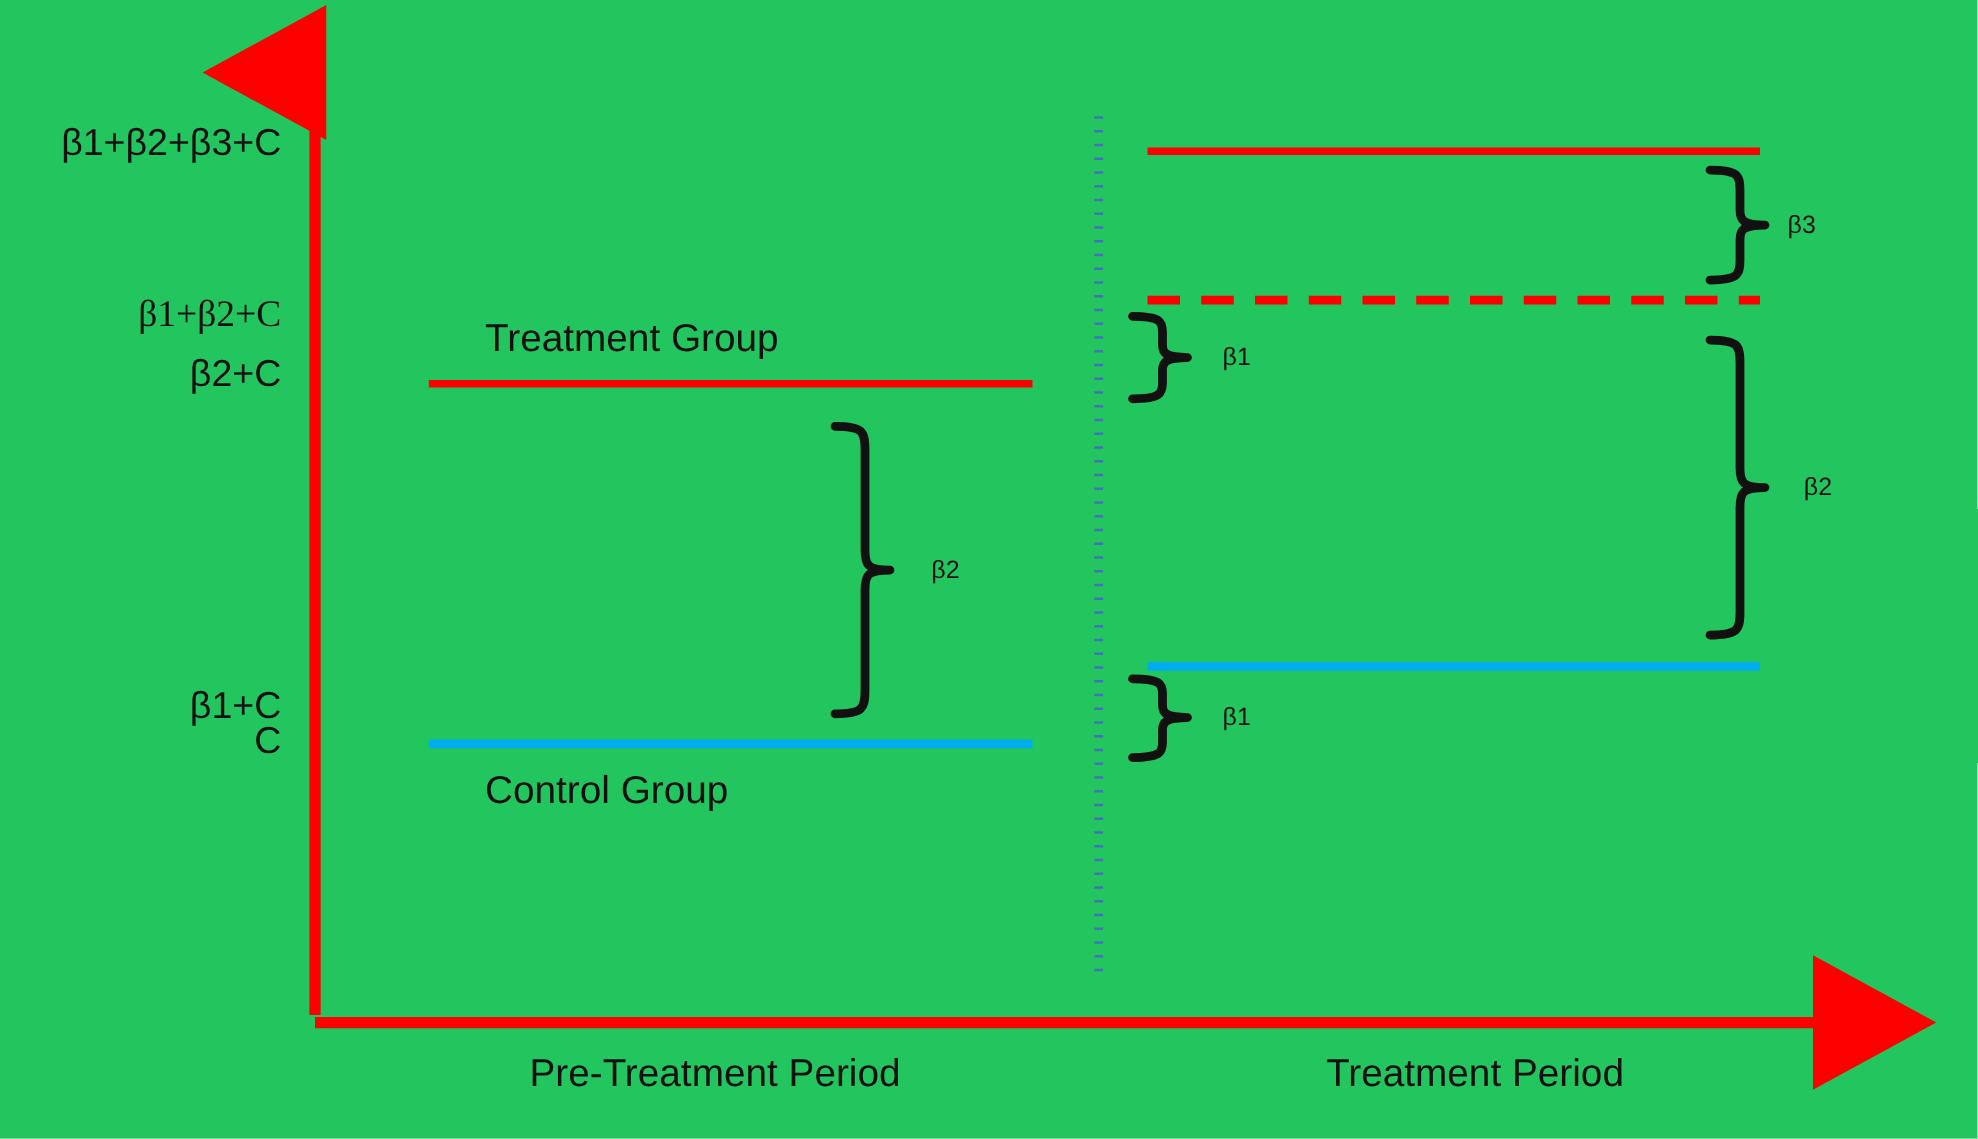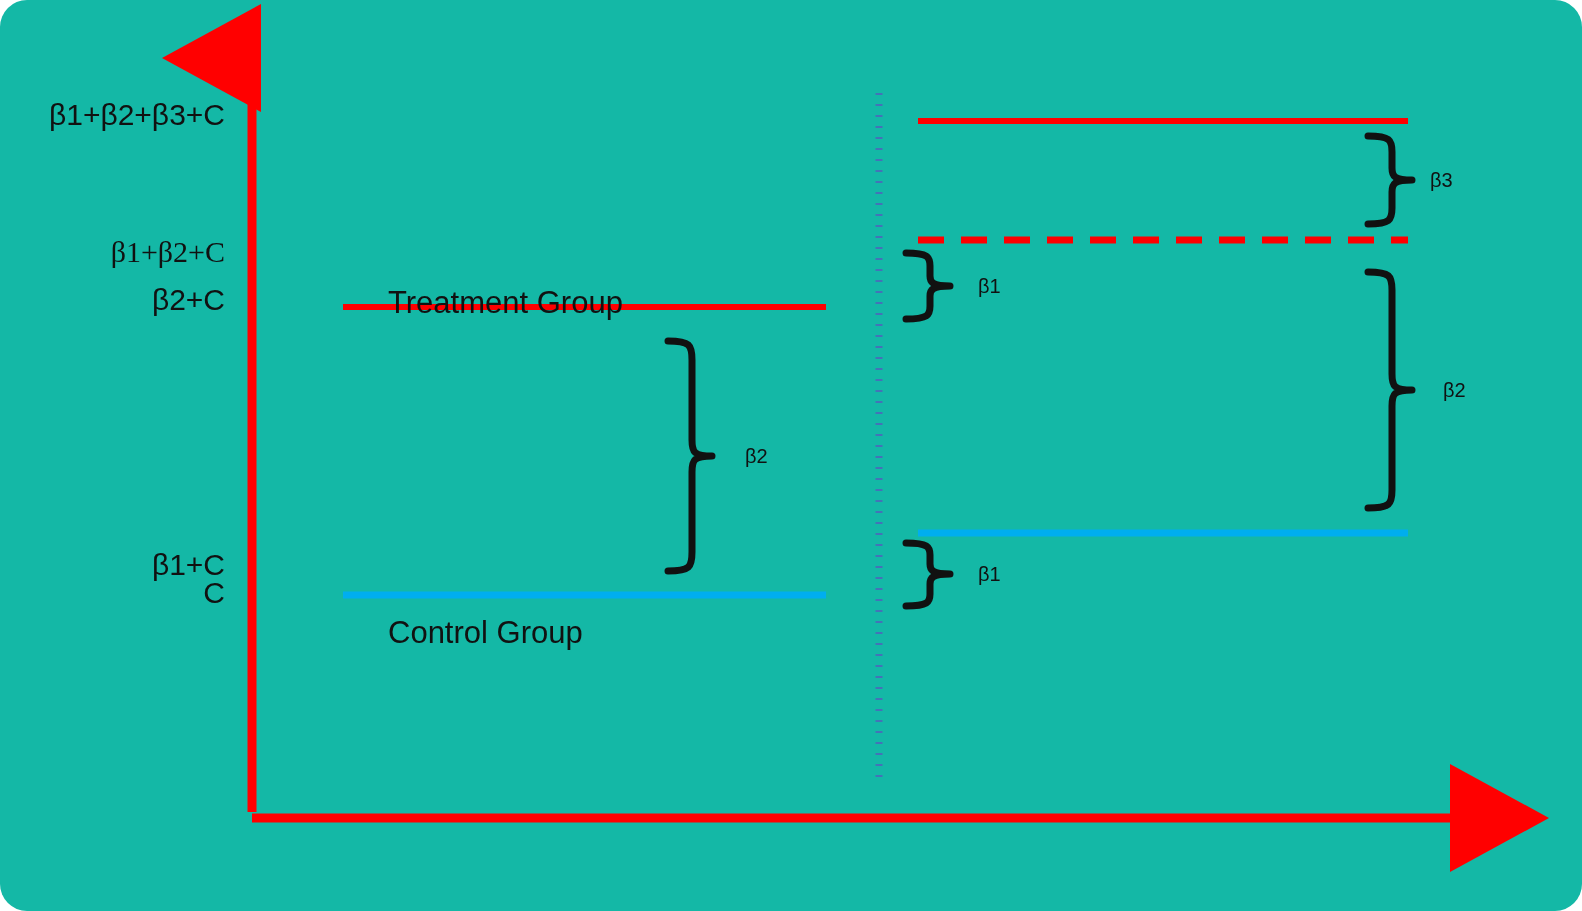--- a/index.html
+++ b/index.html
@@ -4,24 +4,23 @@
 <style>
   html, body {
     margin: 0;
     padding: 0;
     background: #ffffff;
   }
   #canvas {
     position: relative;
     width: 1582px;
     height: 911px;
-    background: #14b8a6;
+    background: #22c55e;
     font-family: "Liberation Sans", "DejaVu Sans", sans-serif;
     overflow: hidden;
-    border-radius: 27px;
   }
   .axis-label {
     position: absolute;
     color: #111111;
     font-size: 30px;
     line-height: 1;
     white-space: nowrap;
     text-align: right;
   }
   .ylabel {
@@ -132,23 +131,25 @@
              L 930 594
              C 930 602, 928 606, 906 606" fill="none" stroke="#111111" stroke-width="7" stroke-linecap="round" stroke-linejoin="round"></path>
   </svg>
 
   <div class="axis-label ylabel" style="top:115px;">β1+β2+β3+C</div>
   <div class="axis-label ylabel" style="top:252px;font-family:Liberation Serif, serif;">β1+β2+C</div>
   <div class="axis-label ylabel" style="top:300px;">β2+C</div>
   <div class="axis-label ylabel" style="top:565px;">β1+C</div>
   <div class="axis-label ylabel" style="top:593px;">C</div>
 
-  <div class="series-label" style="left:388px; top:270px;margin-top:32px;">Treatment Group</div>
+  <div class="series-label" style="left:388px; top:270px;">Treatment Group</div>
   <div class="series-label" style="left:388px; top:632px;text-align:center;">Control Group</div>
 
   <div class="brace-label" style="left:745px; top:456px;">β2</div>
   <div class="brace-label" style="left:1430px; top:180px;">β3</div>
   <div class="brace-label" style="left:978px; top:286px;">β1</div>
   <div class="brace-label" style="left:1443px; top:390px;">β2</div>
   <div class="brace-label" style="left:978px; top:574px;">β1</div>
 
+  <div class="period-label" style="left:572px; top:858px;">Pre-Treatment Period</div>
+  <div class="period-label" style="left:1180px; top:858px;">Treatment Period</div>
 
 </div>
 
 </body></html>

